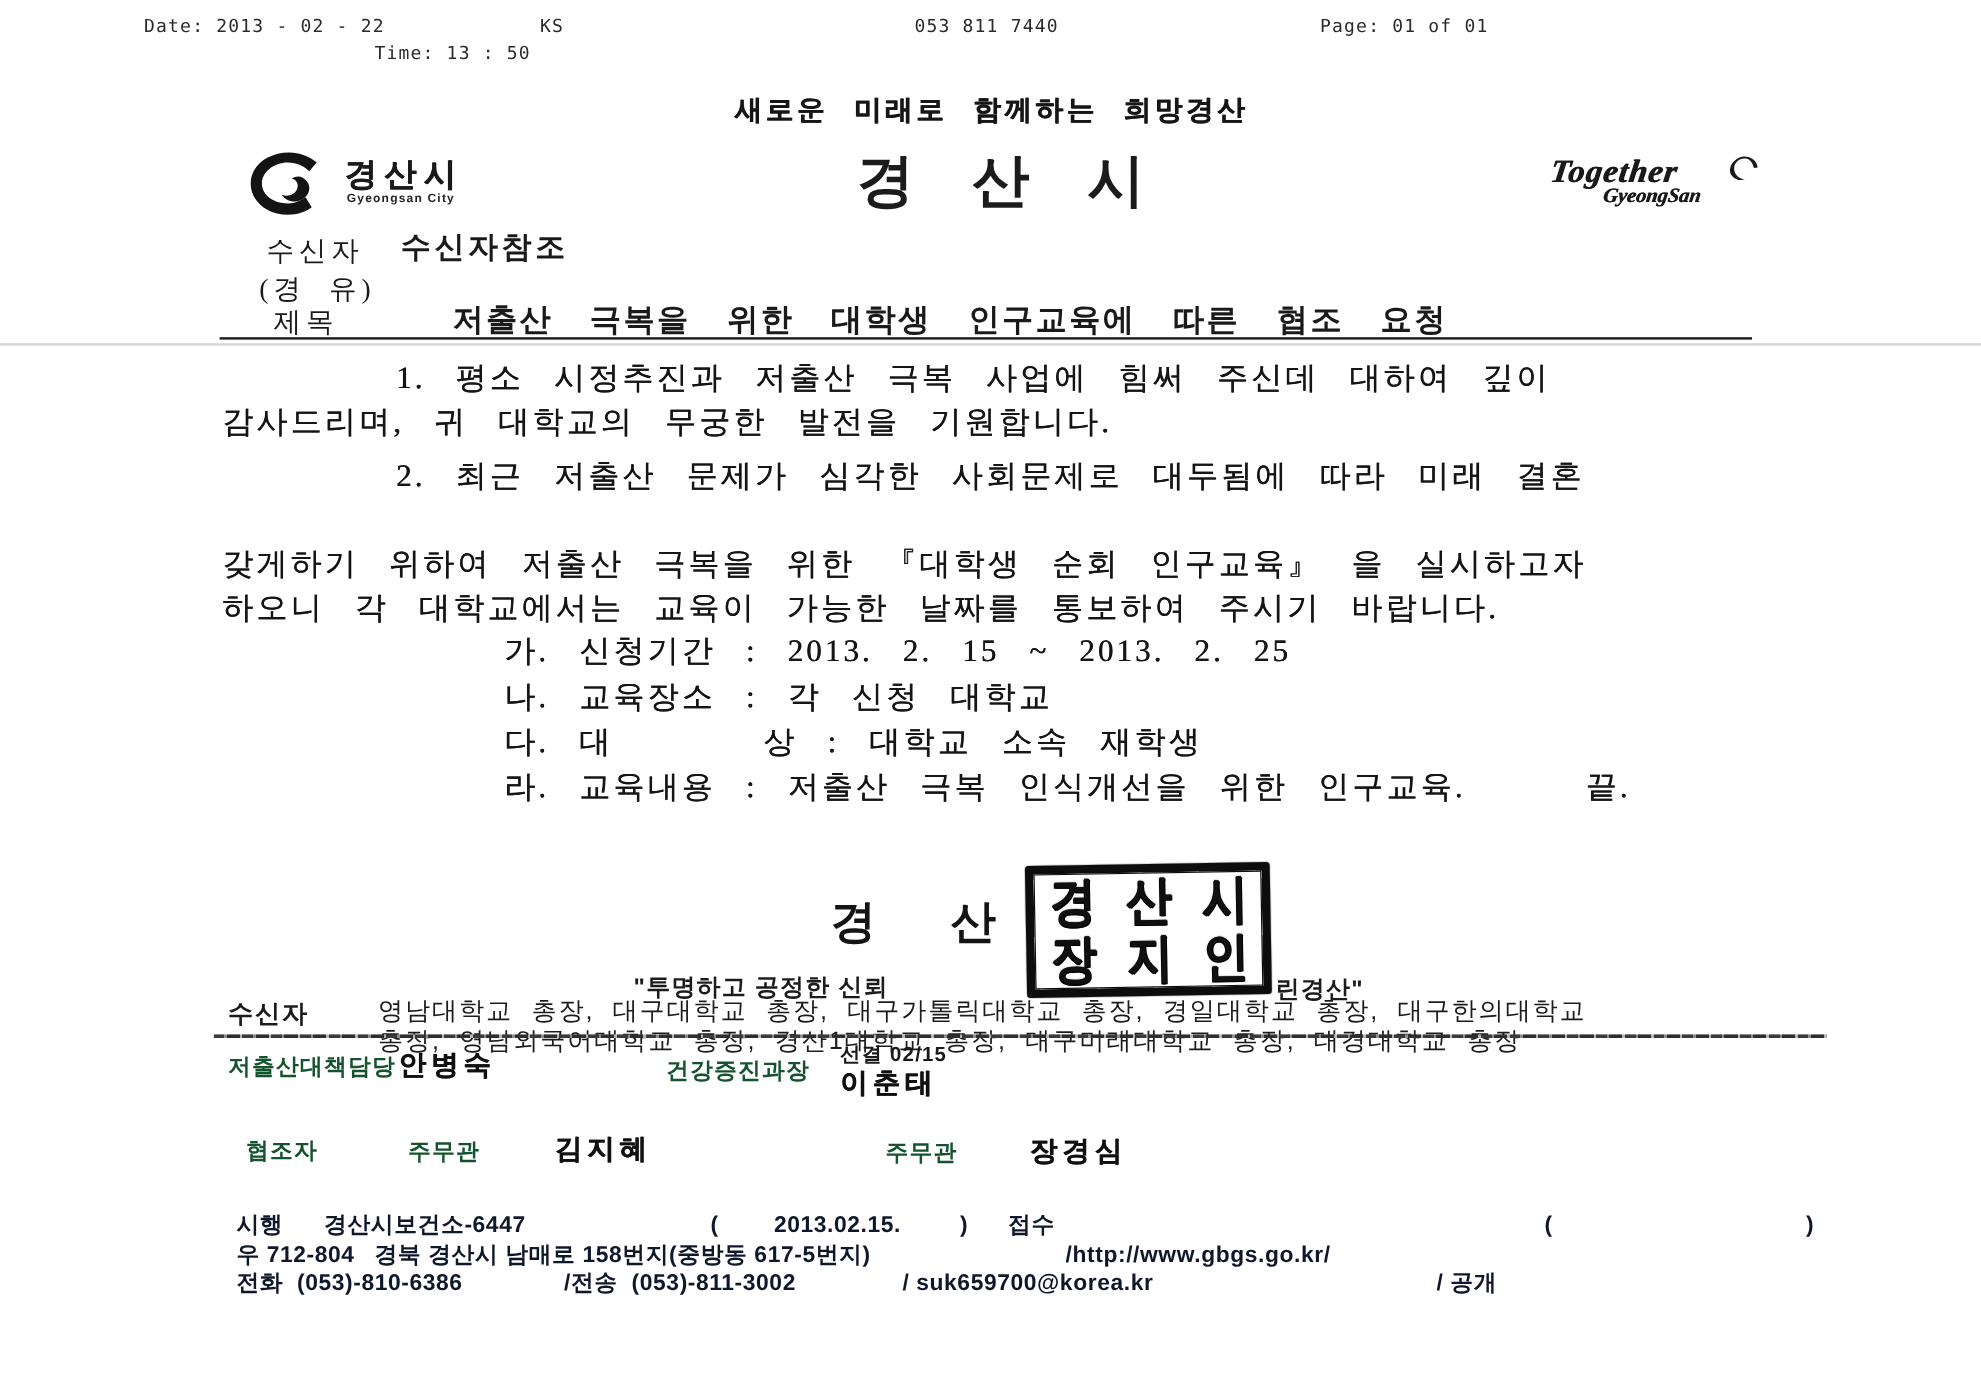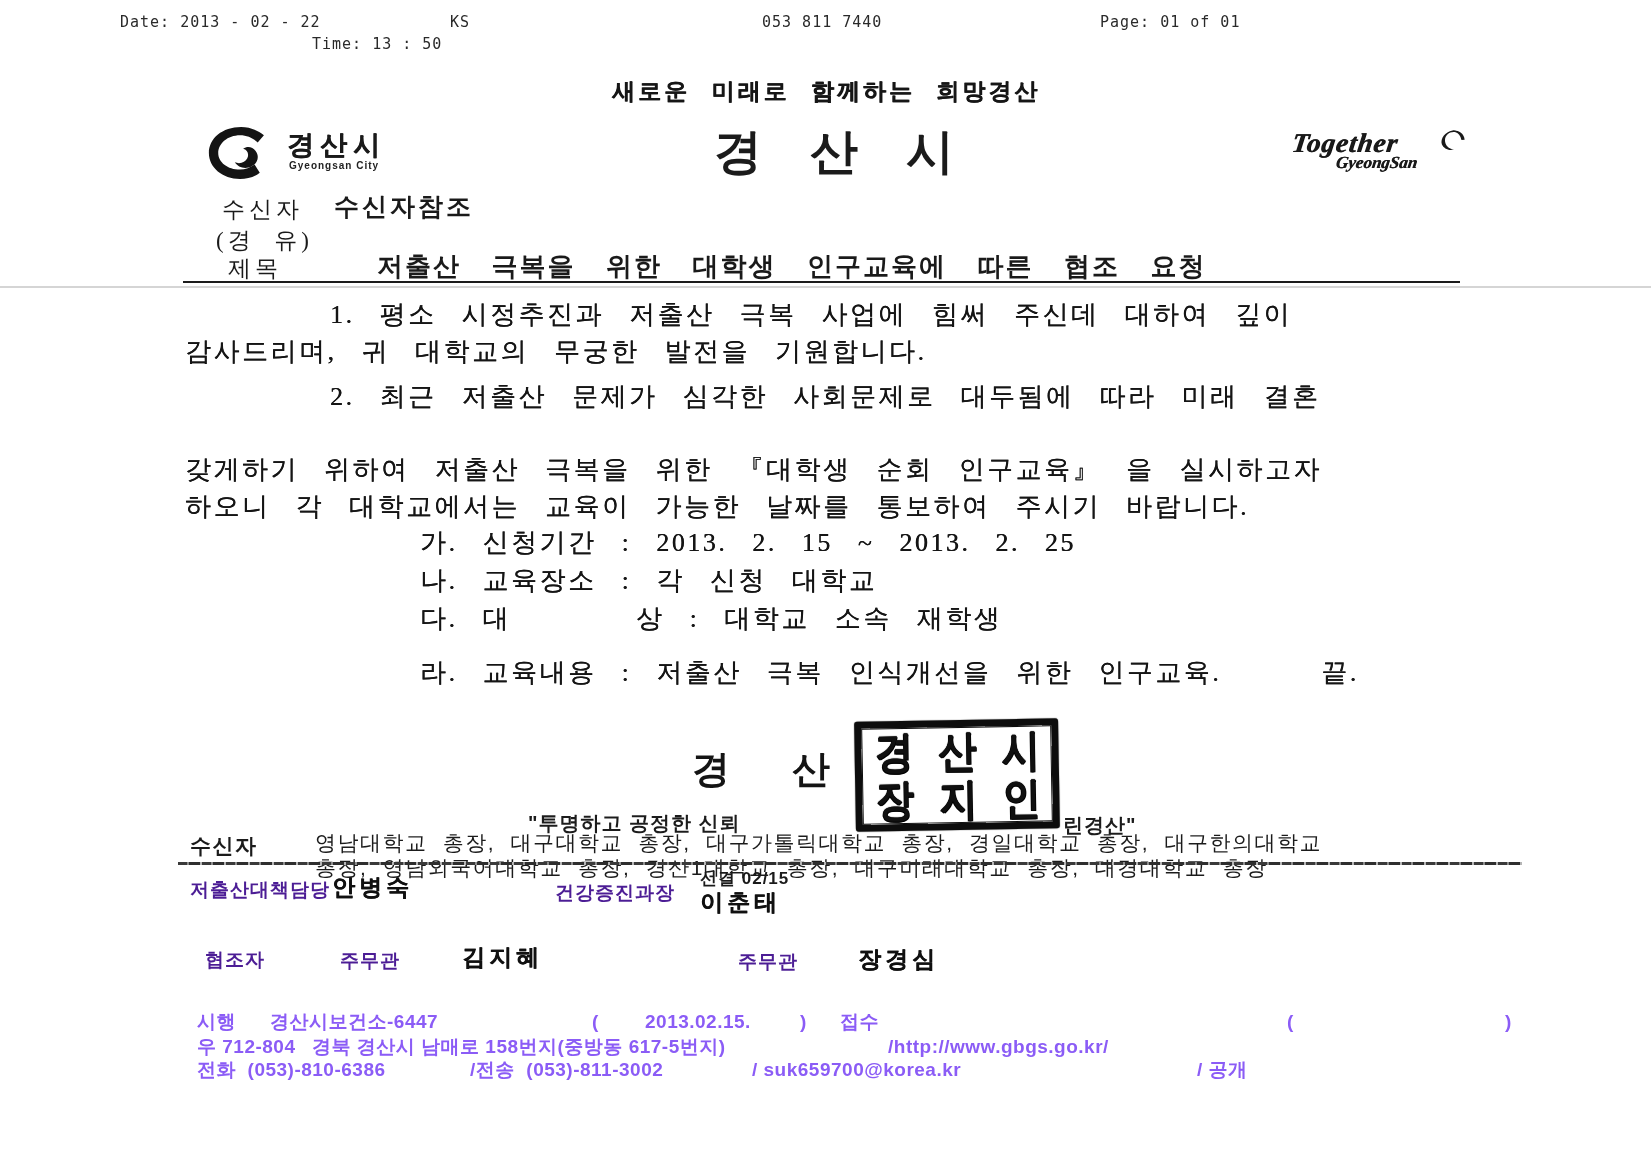--- a/index.html
+++ b/index.html
@@ -53,26 +53,26 @@
   
   .dist{font-size:21px;letter-spacing:1.5px;word-spacing:8px;font-weight:500;color:#1b1b1b;}
 
   
   .noisy-sep{
     position:absolute;left:178px;top:862px;width:1344px;height:3px;
     background:repeating-linear-gradient(90deg,#3a3a3a 0 9px,#8d8d8d 9px 11px,#2e2e2e 11px 22px,#b5b5b5 22px 24px);
   }
 
   
-  .appr{font-size:19px;letter-spacing:1px;font-weight:600;color:#4c1d95;}
+  .appr{font-size:19px;letter-spacing:1px;font-weight:600;color:#14532d;}
   .appr-name{font-size:23px;font-weight:800;letter-spacing:4px;color:#101010;text-shadow:0.5px 0 #101010;}
   .appr-note{font-size:17px;font-weight:600;letter-spacing:1px;}
 
   
-  .foot{font-size:19px;letter-spacing:.5px;font-weight:600;color:#8b5cf6;}
+  .foot{font-size:19px;letter-spacing:.5px;font-weight:600;color:#0f172a;}
 </style>
 </head>
 <body>
 
 <div class="page">
 
   <div class="line mono faxrow" style="left:120px;">Date: 2013 - 02 - 22</div>
   <div class="line mono faxrow" style="left:312px;margin-top:22px;">Time: 13 : 50</div>
   <div class="line mono faxrow" style="left:450px;">KS</div>
   <div class="line mono faxrow" style="left:762px;">053 811 7440</div>
@@ -109,21 +109,21 @@
 
   <div class="line body-text" style="left:330px;top:300px;">1. 평소 시정추진과 저출산 극복 사업에 힘써 주신데 대하여 깊이</div>
   <div class="line body-text" style="left:185px;top:337px;">감사드리며, 귀 대학교의 무궁한 발전을 기원합니다.</div>
   <div class="line body-text" style="left:330px;top:382px;">2. 최근 저출산 문제가 심각한 사회문제로 대두됨에 따라 미래 결혼</div>
   <div class="line body-text" style="left:185px;top:455px;">갖게하기 위하여 저출산 극복을 위한 『대학생 순회 인구교육』 을 실시하고자</div>
   <div class="line body-text" style="left:185px;top:492px;">하오니 각 대학교에서는 교육이 가능한 날짜를 통보하여 주시기 바랍니다.</div>
 
   <div class="line body-text list-text" style="top:528px;">가. 신청기간 : 2013. 2. 15 ~ 2013. 2. 25</div>
   <div class="line body-text list-text" style="top:604px;">다. 대     상 : 대학교 소속 재학생</div>
   <div class="line body-text list-text" style="top:566px;">나. 교육장소 : 각 신청 대학교</div>
-  <div class="line body-text list-text" style="top:658px;text-align:center;">라. 교육내용 : 저출산 극복 인식개선을 위한 인구교육.    끝.</div>
+  <div class="line body-text list-text" style="top:641px;text-align:center;">라. 교육내용 : 저출산 극복 인식개선을 위한 인구교육.    끝.</div>
 
   <div class="line issuer">경산</div>
   <div class="stamp">
     <span>경</span>
     <span>산</span>
     <span>시</span>
     <span>장</span>
     <span>지</span>
     <span>인</span>
   </div>

